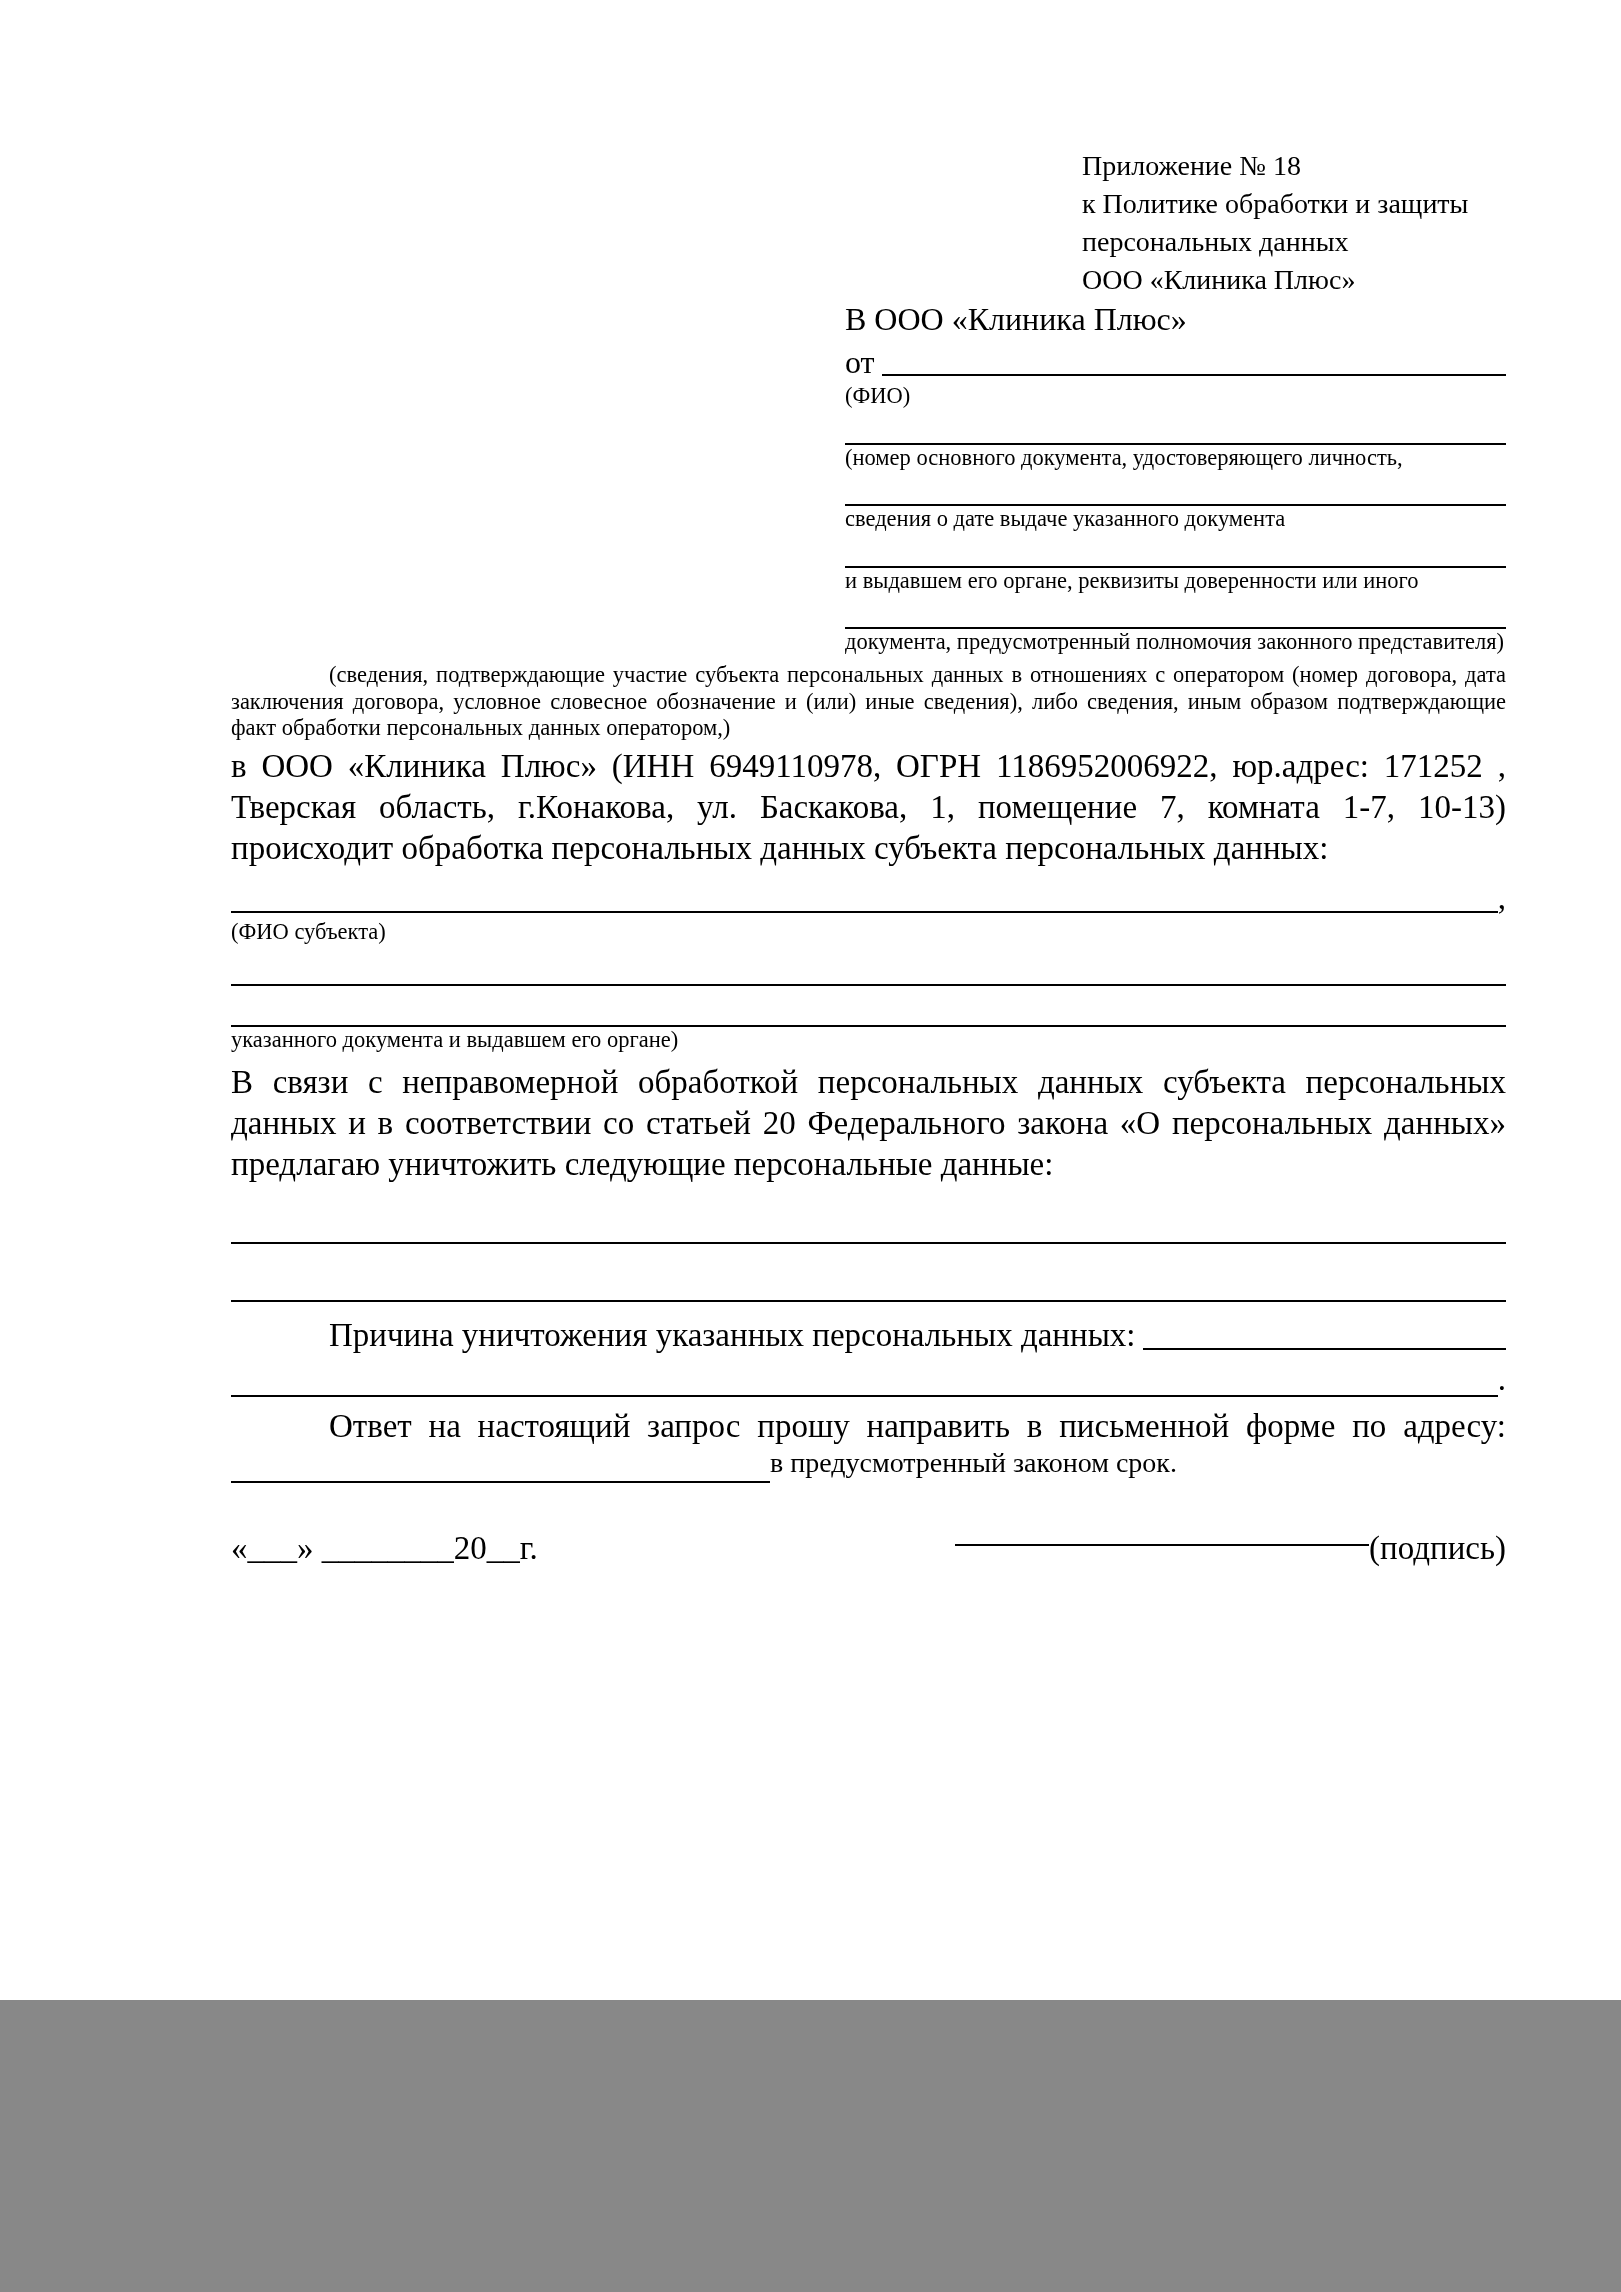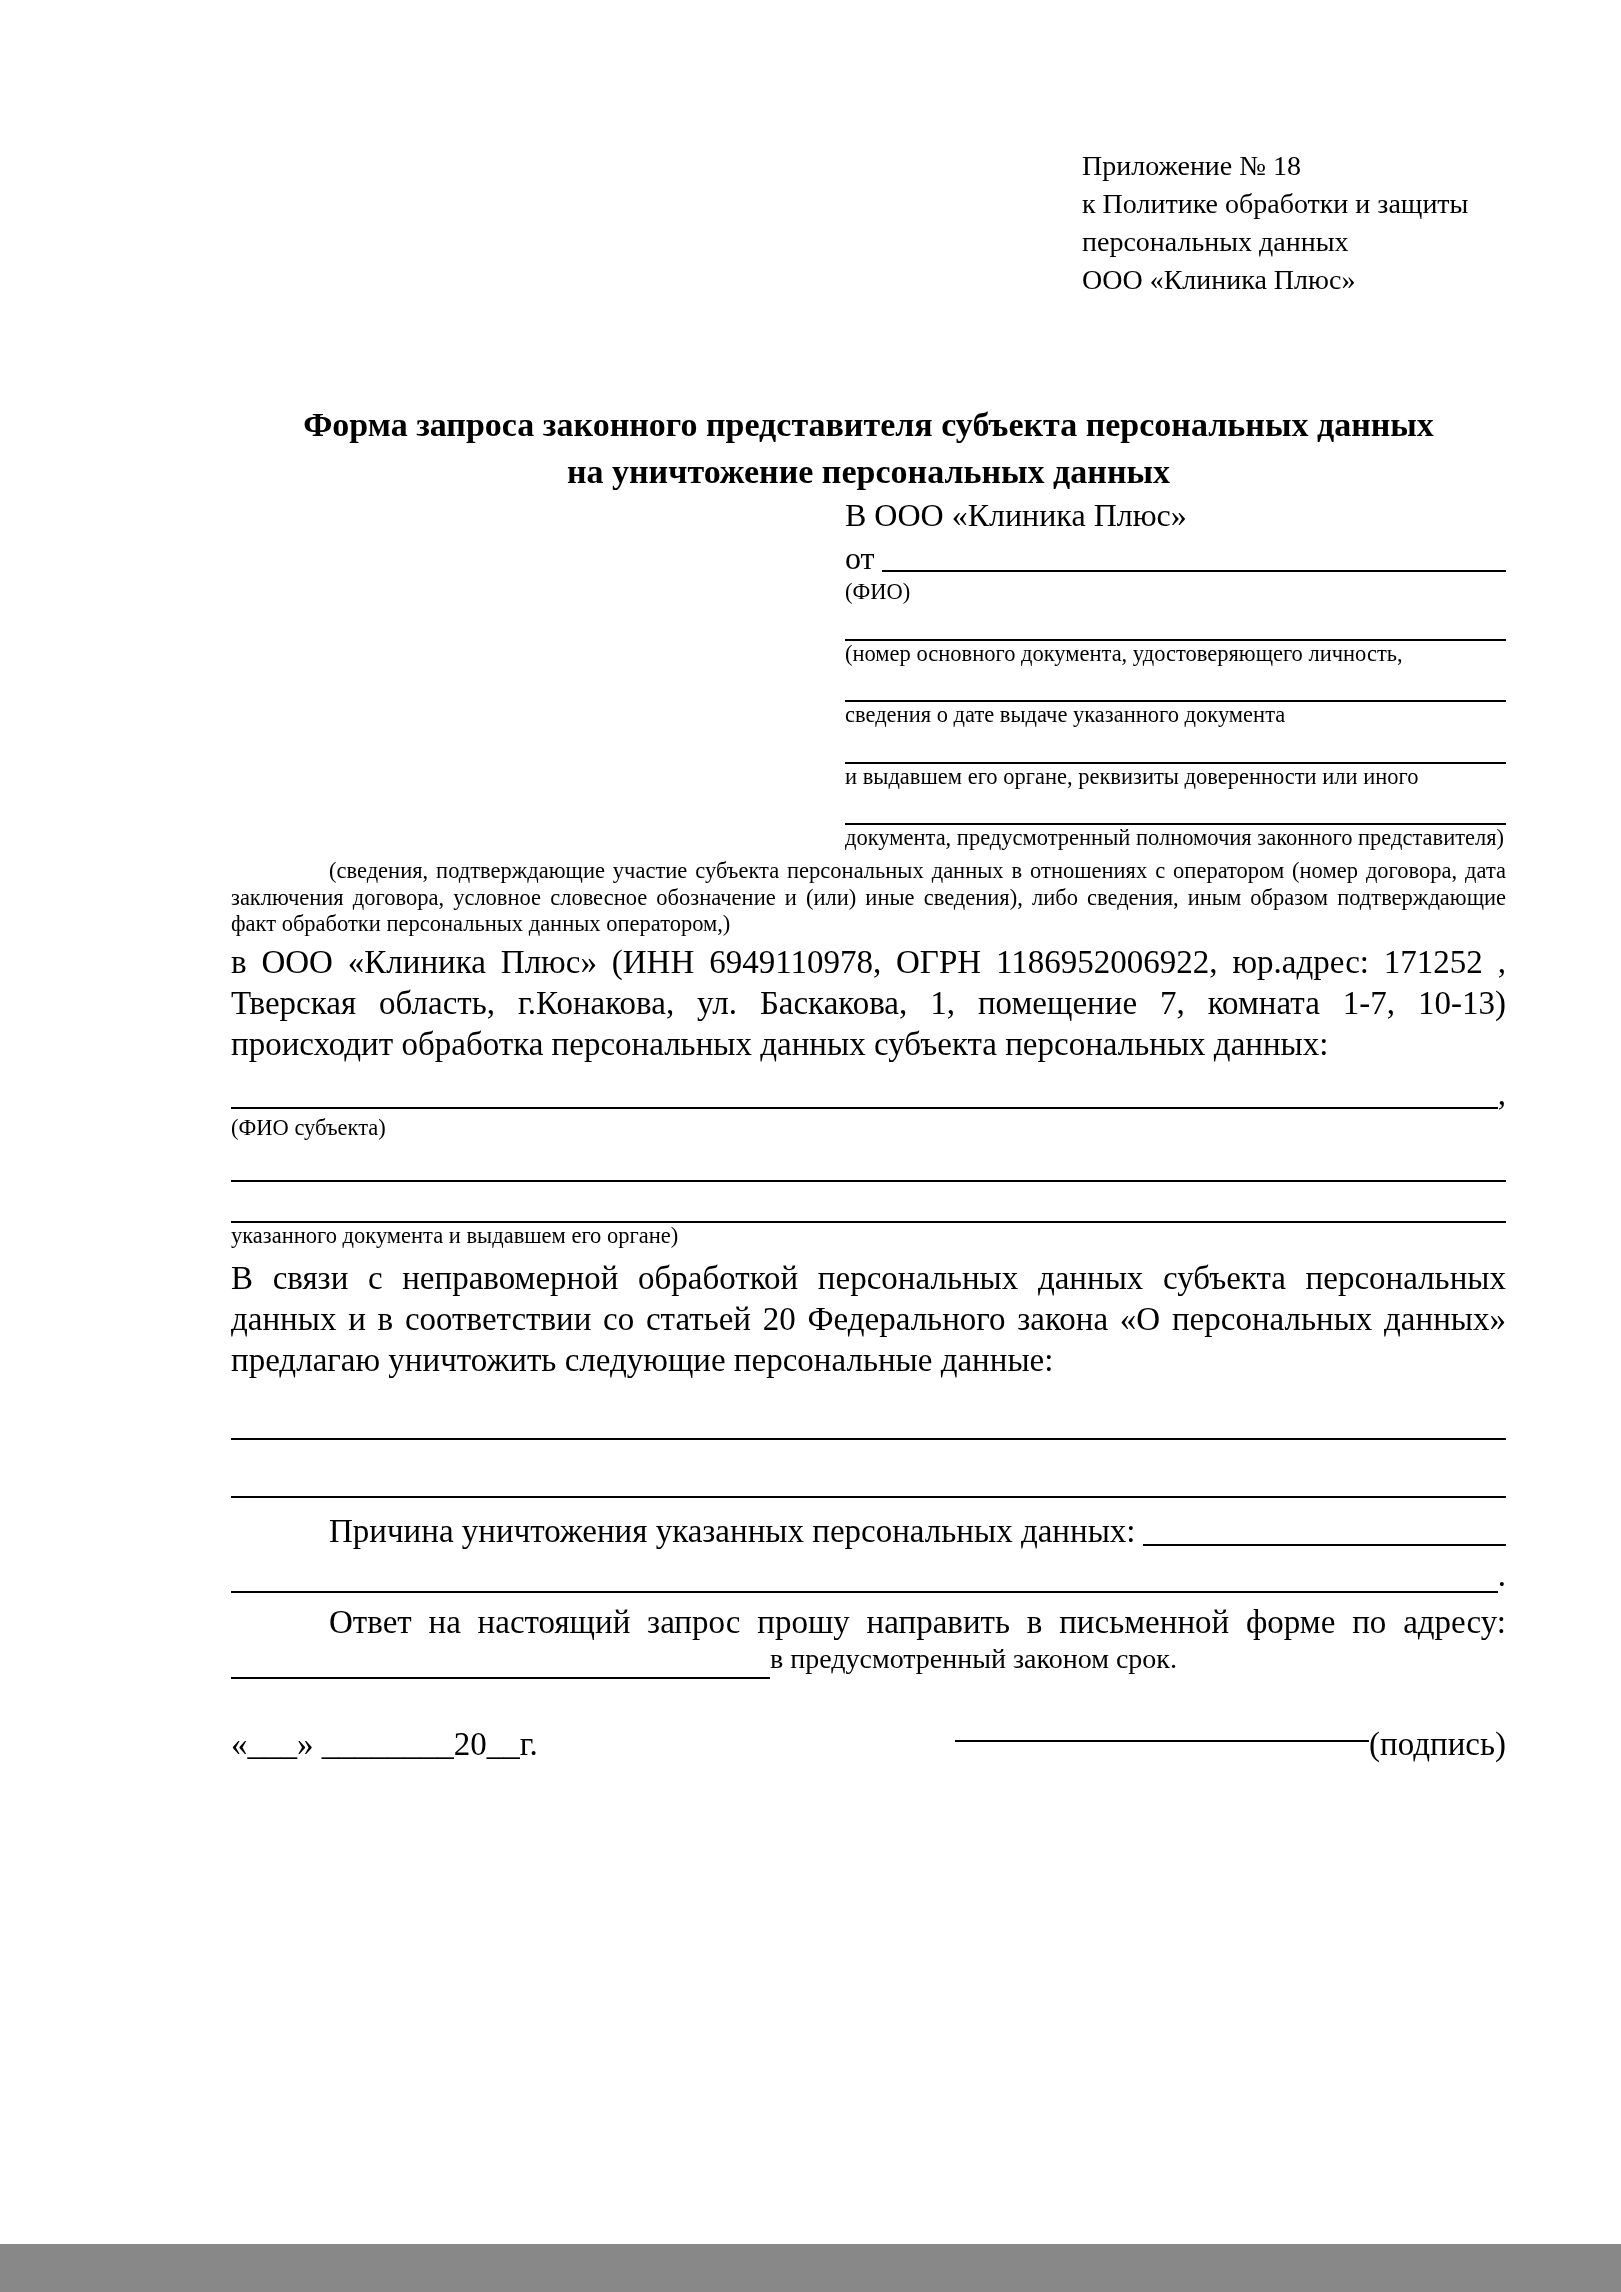--- a/index.html
+++ b/index.html
@@ -1,19 +1,19 @@
 <!DOCTYPE html>
 <html><head>
 <meta charset="utf-8">
 <style>
   html, body { margin: 0; padding: 0; background: #888; }
   .page {
     position: relative;
     width: 1621px;
-    height: 2244px;
+    height: 2000px;
     margin: 0 auto;
     background: #ffffff;
     color: #000000;
     font-family: "Liberation Serif", "DejaVu Serif", serif;
     box-sizing: border-box;
     padding: 147px 115px 0 231px; 
     overflow: hidden;
   }
   
   .appendix {
@@ -120,24 +120,20 @@
 
 <div class="page">
 
   <div class="appendix">
     <div>Приложение № 18</div>
     <div>к Политике обработки и защиты</div>
     <div>персональных данных</div>
     <div>ООО «Клиника Плюс»</div>
   </div>
 
-  <div class="title">
-    <div>Форма запроса законного представителя субъекта персональных данных</div>
-    <div>на уничтожение персональных данных</div>
-  </div>
 
   <div class="addressee">
     <div>В ООО «Клиника Плюс»</div>
     <div class="row-flex from-row">
       <span class="lbl">от</span>
       <span class="fill"></span>
     </div>
     <div class="cap">(ФИО)</div>
     <div class="blank"></div>
     <div class="cap">(номер основного документа, удостоверяющего личность,</div>

